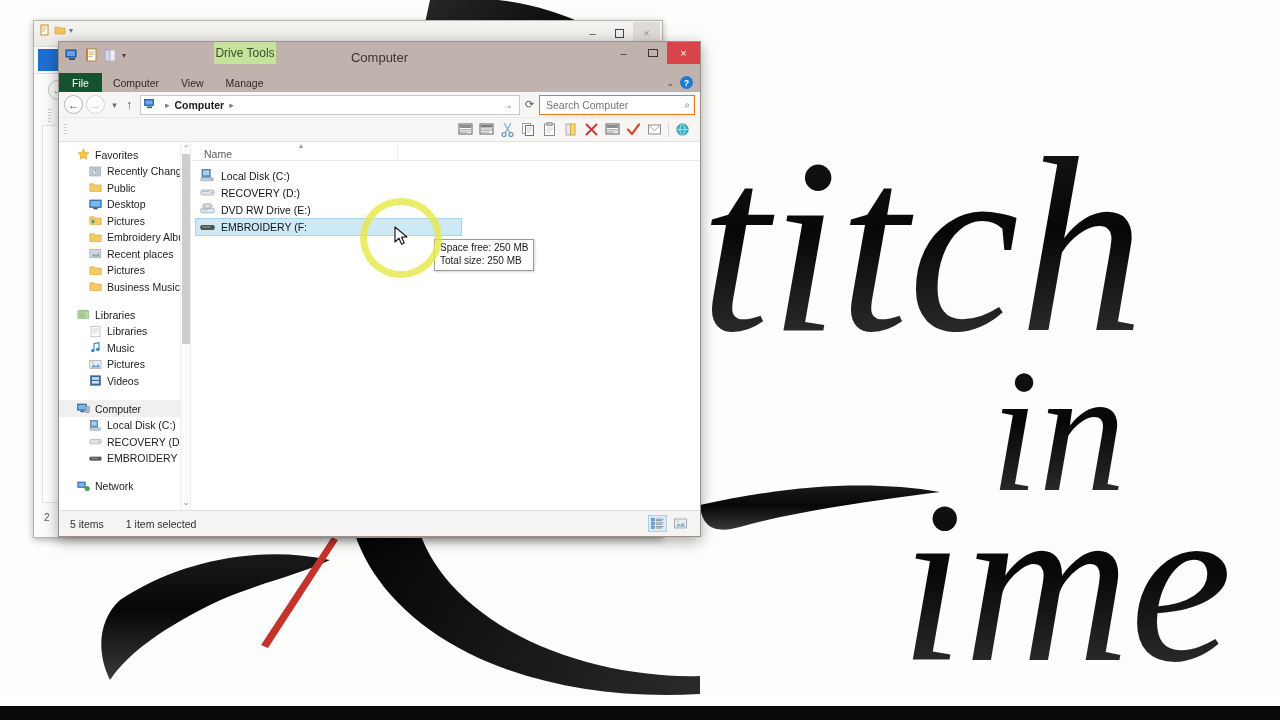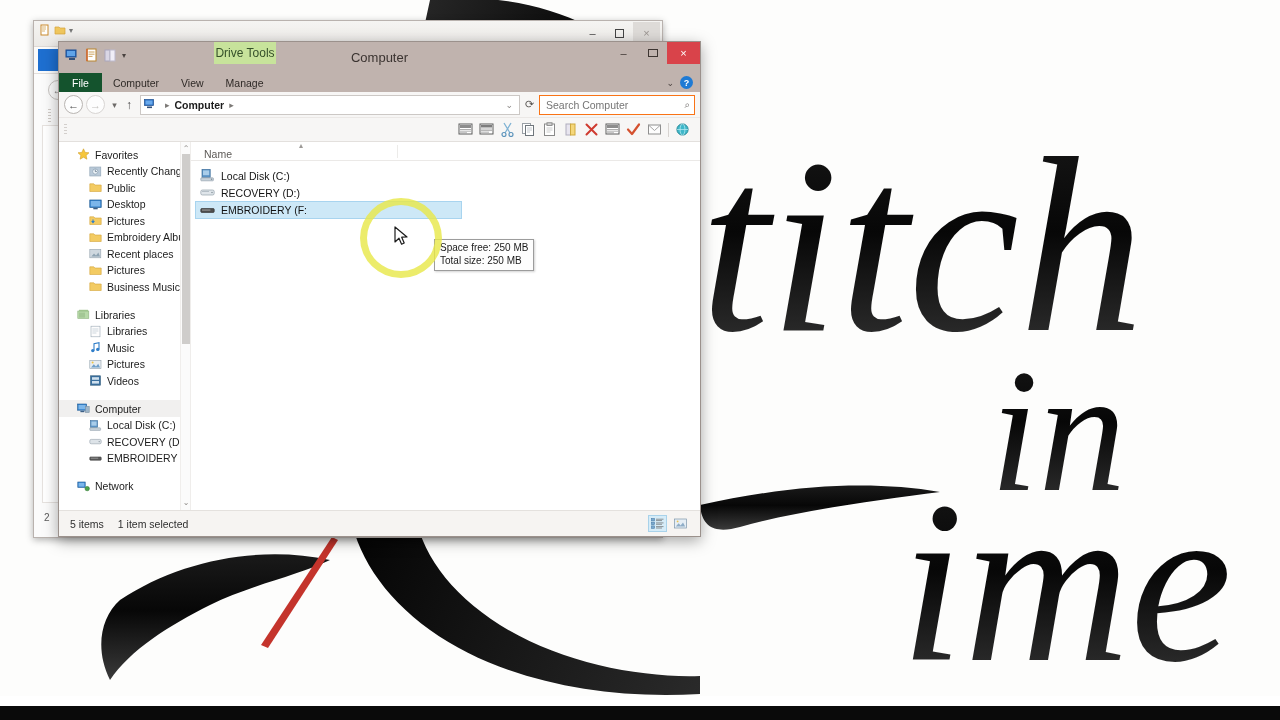--- a/index.html
+++ b/index.html
@@ -342,21 +342,21 @@
   
   #ex-statusbar {
     position: absolute; left: 0; right: 0; bottom: 0;
     height: 26px;
     background: #f6f4f2;
     border-top: 1px solid #e4e1de;
     display: flex; align-items: center;
     padding-left: 11px;
     font-size: 10.5px; color: #2f2f2f;
   }
-  #ex-status-items { margin-right: 14px; }
+  #ex-status-items { margin-right: 22px; }
   #ex-viewbtns {
     margin-left: auto; display: flex; gap: 4px; padding-right: 10px;
   }
   .view-btn {
     width: 19px; height: 17px;
     display:flex; align-items:center; justify-content:center;
   }
   .view-btn.active { background: #d6ecf8; border: 1px solid #a9d2ea; }
 </style>
 </head>
@@ -747,20 +747,29 @@
 
           <div class="flist-row">
             <svg class="fl-ico" viewBox="0 0 15 15">
               <rect x="0.8" y="5" width="13.4" height="5" rx="1.6" fill="#dfe5ea" stroke="#94a0aa" stroke-width="0.7"></rect>
               <rect x="2" y="6" width="7" height="1" fill="#b5bfc7"></rect>
               <circle cx="12" cy="7.5" r="0.8" fill="#8a969f"></circle>
             </svg>
             <span>RECOVERY (D:)</span>
           </div>
 
+          <div class="flist-row">
+            <svg class="fl-ico" viewBox="0 0 15 15">
+              <rect x="0.8" y="6.2" width="13.4" height="4.6" rx="1" fill="#e2e7ec" stroke="#94a0aa" stroke-width="0.7"></rect>
+              <rect x="2" y="7.4" width="6.4" height="0.9" fill="#b5bfc7"></rect>
+              <ellipse cx="7.4" cy="4" rx="4.6" ry="2.3" fill="#cfd8df" stroke="#8d9aa4" stroke-width="0.7"></ellipse>
+              <ellipse cx="7.4" cy="4" rx="1.1" ry="0.6" fill="#f7f9fa"></ellipse>
+            </svg>
+            <span>DVD RW Drive (E:)</span>
+          </div>
 
           <div class="flist-row selected">
             <svg class="fl-ico" viewBox="0 0 15 15">
               <rect x="0.8" y="5.6" width="13.4" height="3.8" rx="0.8" fill="#4f4f4f" stroke="#323232" stroke-width="0.7"></rect>
               <rect x="2" y="6.5" width="8.4" height="1.1" fill="#9a9a9a"></rect>
             </svg>
             <span>EMBROIDERY (F:</span>
           </div>
 
         </div>

